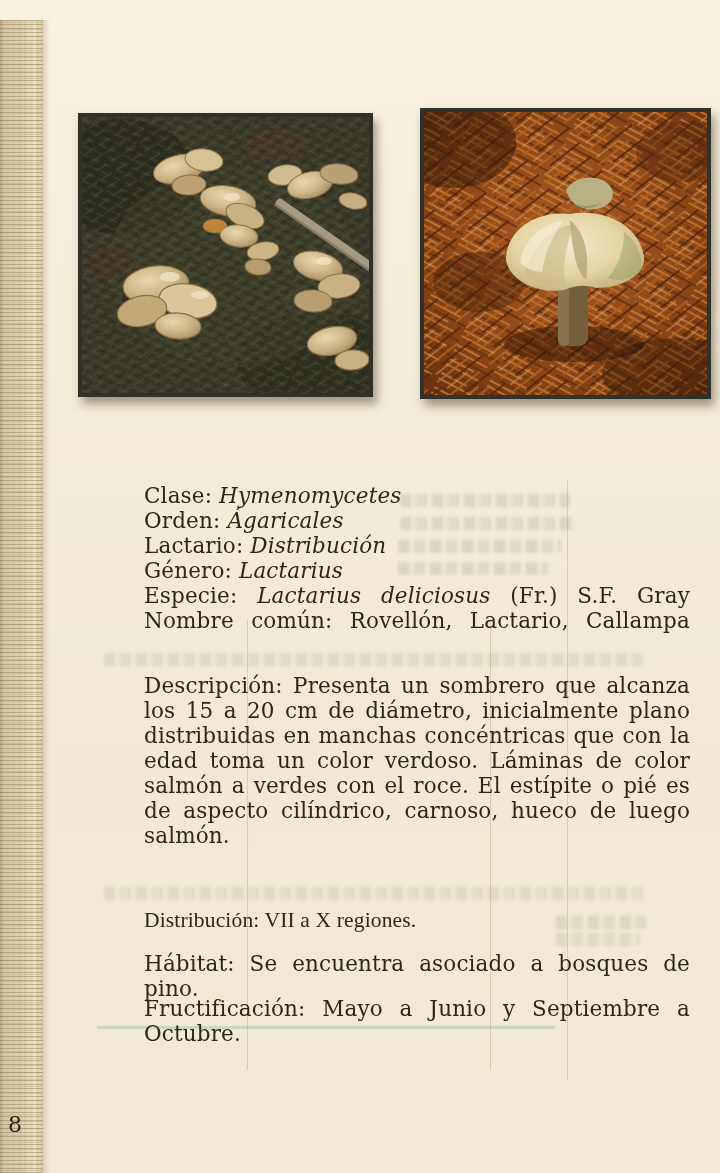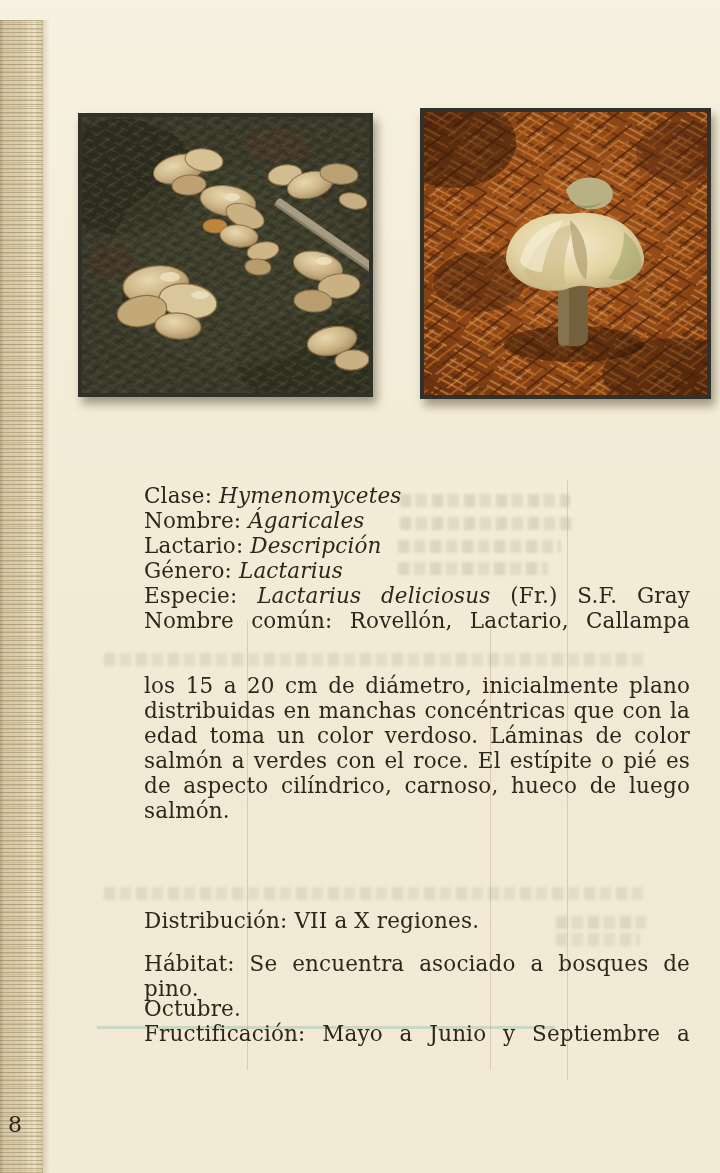--- a/index.html
+++ b/index.html
@@ -38,21 +38,21 @@
   
   .tblock{
     position:absolute;left:104px;width:546px;
     font-size:21.5px;line-height:25px;color:#2e261c;letter-spacing:0.15px;margin-left:40px;
   }
   .tline{min-height:25px;}
   .tline.just{text-align:justify;text-align-last:justify;}
   .it{font-style:italic;}
   .taxonomy{top:483px;}
   .description{top:673px;}
-  .distribution{top:908px;}
+  .distribution{top:908px;font-family:Liberation Serif, serif;}
   .habitat{top:951px;}
   .fruiting{top:996px;}
   .page-number{
     position:absolute;left:8px;top:1112px;font-size:22px;color:#2b241c;
   }
   
   .ghost{
     position:absolute;height:13px;opacity:.5;filter:blur(1.4px);border-radius:2px;
     background:repeating-linear-gradient(90deg,
       rgba(122,132,98,0.40) 0 11px, rgba(122,132,98,0.04) 11px 16px,
@@ -200,40 +200,41 @@
   <div class="ghost g6"></div>
   <div class="ghost g7"></div>
   <div class="ghost g8"></div>
   <div class="teal-line"></div>
   <div class="crease c1"></div>
   <div class="crease c2"></div>
   <div class="crease c3"></div>
 
   <div class="tblock taxonomy">
       <div class="tline"><span>Clase: </span><span class="it">Hymenomycetes</span></div>
-      <div class="tline"><span>Nombre: </span><span class="it">Ágaricales</span></div>
-      <div class="tline"><span>Lactario: </span><span class="it">Descripción</span></div>
+      <div class="tline"><span>Orden: </span><span class="it">Ágaricales</span></div>
+      <div class="tline"><span>Lactario: </span><span class="it">Distribución</span></div>
       <div class="tline"><span>Género: </span><span class="it">Lactarius</span></div>
       <div class="tline just"><span>Especie: </span><span class="it">Lactarius deliciosus</span><span> (Fr.) S.F. Gray</span></div>
       <div class="tline just"><span>Nombre común: Rovellón, Lactario, Callampa</span></div>
     </div>
   <div class="tblock description">
+      <div class="tline just"><span>Descripción: Presenta un sombrero que alcanza</span></div>
       <div class="tline just"><span>los 15 a 20 cm de diámetro, inicialmente plano</span></div>
       <div class="tline just"><span>distribuidas en manchas concéntricas que con la</span></div>
       <div class="tline just"><span>edad toma un color verdoso. Láminas de color</span></div>
       <div class="tline just"><span>salmón a verdes con el roce. El estípite o pié es</span></div>
       <div class="tline just"><span>de aspecto cilíndrico, carnoso, hueco de luego</span></div>
       <div class="tline"><span>salmón.</span></div>
     </div>
   <div class="tblock distribution">
       <div class="tline"><span>Distribución: VII a X regiones.</span></div>
     </div>
   <div class="tblock habitat">
       <div class="tline just"><span>Hábitat: Se encuentra asociado a bosques de pino.</span></div>
     </div>
   <div class="tblock fruiting">
+      <div class="tline just"><span>Fructificación: Mayo a Junio y Septiembre a</span></div>
       <div class="tline"><span>Octubre.</span></div>
-      <div class="tline just"><span>Fructificación: Mayo a Junio y Septiembre a</span></div>
     </div>
 
   <div class="page-number">8</div>
 
 </div>
 
 </body></html>

